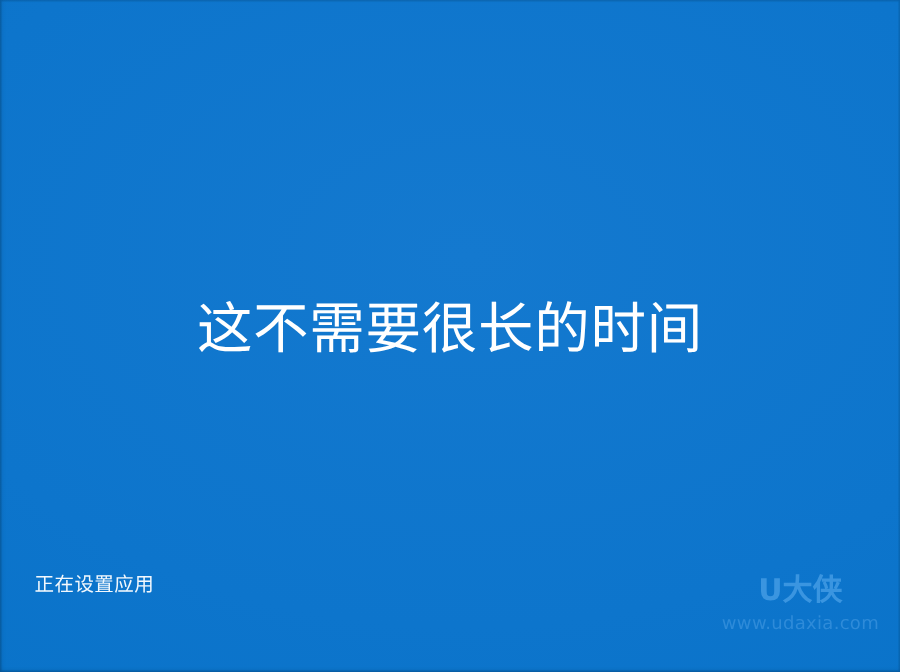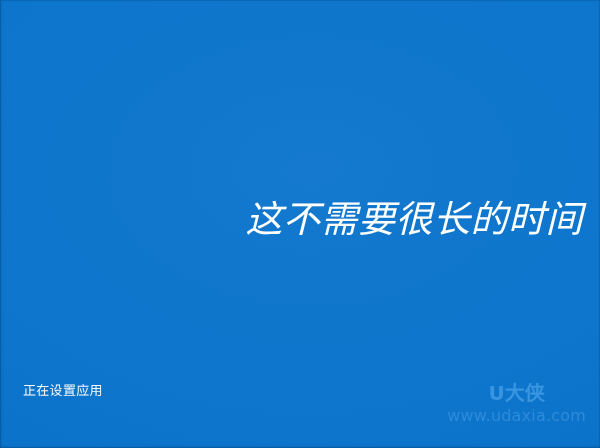--- a/index.html
+++ b/index.html
@@ -47,25 +47,24 @@
         #1479cf 0%,
         #0d75cc 48%,
         #0570c5 100%);
     z-index: 0;
   }
 
   
   .headline-block {
     position: absolute;
     left: 0;
-    right: 17px;
+    right: 0;
     top: 196px;
     z-index: 2;
-    text-align: right;
-    font-style: italic;
+    text-align: center;
   }
 
   .headline {
     margin: 0;
     color: #ffffff;
     font-family: "DejaVu Sans", "Liberation Sans", sans-serif;
     font-size: 37px;
     font-weight: 300;
     line-height: 48px;
     letter-spacing: 0.5px;
@@ -114,21 +113,21 @@
     line-height: 26px;
     letter-spacing: 0px;
     white-space: nowrap;
   }
 
   .watermark-url {
     display: block;
     margin-top: 3px;
     color: #2e8bd9;
     font-family: "DejaVu Sans", "Liberation Sans", sans-serif;
-    font-size: 16px;
+    font-size: 12px;
     font-weight: 400;
     line-height: 13px;
     letter-spacing: 0.2px;
     white-space: nowrap;
   }
 </style>
 </head>
 <body>
 
 <div class="oobe-screen">

